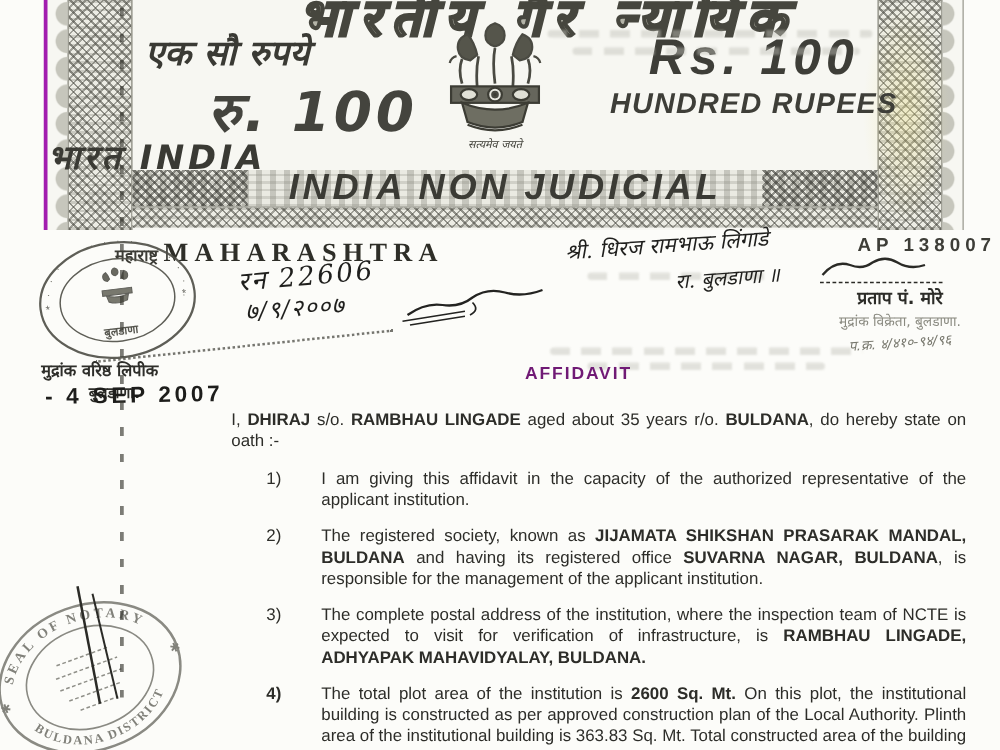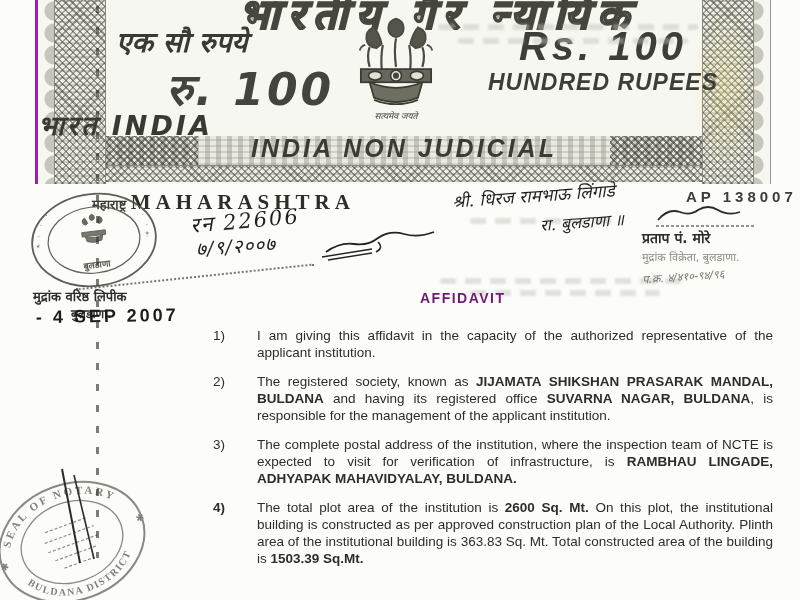--- a/index.html
+++ b/index.html
@@ -79,21 +79,21 @@
   }
   .nj-band::before, .nj-band::after {
     content:""; position:absolute; top:0; bottom:0; width:92px;
     background-image:
       repeating-linear-gradient(45deg, rgba(60,60,54,.6) 0 2px, transparent 2px 5px),
       repeating-linear-gradient(-45deg, rgba(60,60,54,.5) 0 2px, transparent 2px 5px);
   }
   .nj-band::before { left:0; } .nj-band::after { right:0; }
   .nj-text {
     position:absolute; left:0; top:134px; width:100%; text-align:center;
-    font-size:25px; font-weight:bold; letter-spacing:3px; color:#3b3b35; z-index:2;
+    font-size:29px; font-weight:bold; letter-spacing:3px; color:#3b3b35; z-index:2;
   }
 
   
   .state-line { position:absolute; left:92px; top:190px; z-index:2; white-space:nowrap; }
   .state-dev { font-family:"DejaVu Sans", sans-serif; font-size:13px; font-weight:bold; color:#3c3c36; }
   .state-eng { font-family:"Liberation Serif", serif; font-size:21px; font-weight:bold;
                letter-spacing:5px; color:#2e2e28; }
   .serial {
     position:absolute; left:686px; top:188px; font-size:15px; letter-spacing:4px;
     color:#3d3d37; font-weight:bold; z-index:2;
@@ -102,21 +102,21 @@
 
   .hw { font-family:"DejaVu Serif", serif; font-style:italic; color:#1f1f1d; z-index:4; position:absolute; white-space:nowrap; }
   .hw-number { left:190px; top:206px; font-size:21px; transform:rotate(-5deg); letter-spacing:2px; }
   .hw-date   { left:196px; top:233px; font-size:19px; transform:rotate(-4deg); letter-spacing:1px; }
   .hw-name   { left:452px; top:184px; font-size:17px; transform:rotate(-4deg); }
   .hw-place  { left:540px; top:211px; font-size:16px; transform:rotate(-4deg); }
 
   .sig-svg { position:absolute; z-index:4; }
 
   .vendor-block { position:absolute; left:642px; top:206px; width:156px; z-index:3;
-                  font-family:"DejaVu Sans", sans-serif; text-align:left; }
+                  font-family:"DejaVu Sans", sans-serif; text-align:center; }
   .vendor-name { font-size:14px; font-weight:bold; color:#2c2c28; }
   .vendor-role { font-size:11px; color:#8a8a80; margin-top:2px; }
   .vendor-ref  { font-size:11px; color:#77776d; transform:rotate(-4deg); margin-top:2px; font-style:italic; }
 
   .office-block { position:absolute; left:33px; top:287px; z-index:3;
                   font-family:"DejaVu Sans", sans-serif; color:#2e2e2a; }
   .office-l1 { font-size:13px; font-weight:bold;text-align:right; }
   .office-l2 { font-size:12px; font-weight:bold; margin-left:38px; }
   .date-stamp {
     position:absolute; left:36px; top:306px; z-index:3;
@@ -263,20 +263,21 @@
   </div>
   <div class="date-stamp">- 4 SEP 2007</div>
 
   <div class="smudge" style="left:470px; top:218px; width:150px;"></div>
   <div class="smudge" style="left:440px; top:278px; width:250px;"></div>
   <div class="smudge" style="left:470px; top:290px; width:190px;"></div>
 
   <div class="aff-heading">AFFIDAVIT</div>
 
   <div class="aff-body">
+    <p class="aff-intro"><span>I, </span><span style="font-weight: bold;">DHIRAJ</span><span> s/o. </span><span style="font-weight: bold;">RAMBHAU LINGADE</span><span> aged about 35 years r/o. </span><span style="font-weight: bold;">BULDANA</span><span>, do hereby state on oath :-</span></p>
     <div id="aff-list">
         <div class="aff-item"><span class="aff-num">1)</span><span><span>I am giving this affidavit in the capacity of the authorized representative of the applicant institution.</span></span></div>
         <div class="aff-item"><span class="aff-num">2)</span><span><span>The registered society, known as </span><span style="font-weight: bold;">JIJAMATA SHIKSHAN PRASARAK MANDAL, BULDANA</span><span> and having its registered office </span><span style="font-weight: bold;">SUVARNA NAGAR, BULDANA</span><span>, is responsible for the management of the applicant institution.</span></span></div>
         <div class="aff-item"><span class="aff-num">3)</span><span><span>The complete postal address of the institution, where the inspection team of NCTE is expected to visit for verification of infrastructure, is </span><span style="font-weight: bold;">RAMBHAU LINGADE, ADHYAPAK MAHAVIDYALAY, BULDANA.</span></span></div>
         <div class="aff-item"><span class="aff-num" style="font-weight: bold;">4)</span><span><span>The total plot area of the institution is </span><span style="font-weight: bold;">2600 Sq. Mt.</span><span> On this plot, the institutional building is constructed as per approved construction plan of the Local Authority. Plinth area of the institutional building is 363.83 Sq. Mt. Total constructed area of the building is </span><span style="font-weight: bold;">1503.39 Sq.Mt.</span></span></div>
       </div>
   </div>
 
   <div class="fold-line"></div>
 

